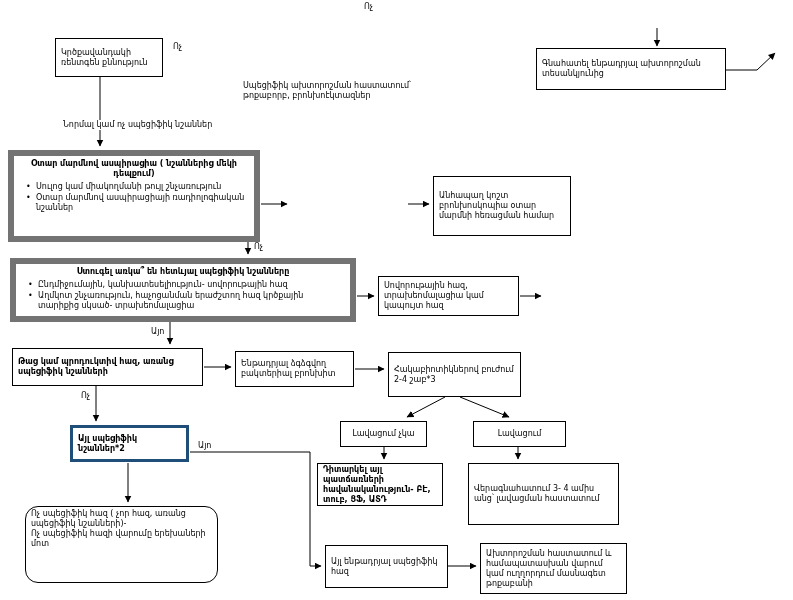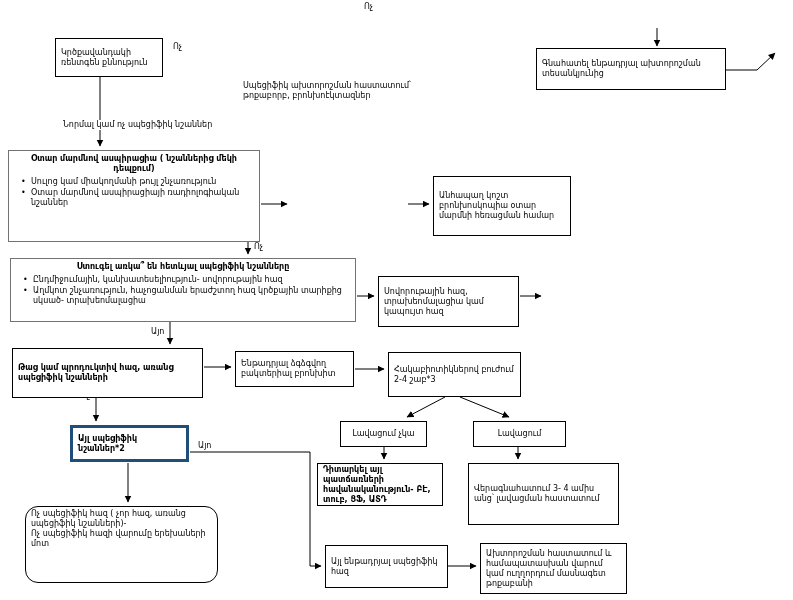--- a/index.html
+++ b/index.html
@@ -11,21 +11,21 @@
   }
   .connectors { position:absolute; left:0; top:0; }
   .node {
     position:absolute; border:1px solid #000; background:#fff;
     display:flex; align-items:center; justify-content:center;
     text-align:left; padding:2px 5px; font-size:8px;
   }
   .noborder { border:none; }
   .bold { font-weight:bold; }
   .bigbox {
-    position:absolute; border:1px solid #737373; background:#fff;
+    position:absolute; border:6px solid #737373; background:#fff;
     padding:3px 6px 2px 6px; font-size:8px;
   }
   .bb-title { text-align:center; font-weight:bold; margin-bottom:3px; }
   .bigbox ul { list-style:none; padding-left:16px; text-align:left; }
   .bigbox li { position:relative; margin-bottom:1px; }
   .bigbox li::before { content:"\2022"; position:absolute; left:-10px; }
   .lbl { position:absolute; font-size:8px; background:#fff; padding:0 1px; }
   .selected {
     border-width:3px; border-style:solid;
   }
@@ -102,26 +102,26 @@
   </div>
 
   <div class="bigbox" style="left:10px;top:258px;width:346px;height:64px;">
     <div class="bb-title">Ստուգել առկա՞ են հետևյալ սպեցիֆիկ նշանները</div>
     <ul>
       <li>Ընդմիջումային, կանխատեսելիություն- սովորութային հազ</li>
       <li>Աղմկոտ շնչառություն, հաչոցանման երաժշտող հազ կրծքային տարիքից սկսած- տրախեոմալացիա</li>
     </ul>
   </div>
 
-  <div class="node" style="left:378px;top:276px;width:141px;height:51px;">
+  <div class="node" style="left:378px;top:276px;width:141px;height:40px;">
     <span>Սովորութային հազ, տրախեոմալացիա կամ կապույտ հազ</span>
   </div>
 
 
-  <div class="node bold" style="left:12px;top:348px;width:191px;height:50px;">
+  <div class="node bold" style="left:12px;top:348px;width:191px;height:38px;">
     <span>Թաց կամ պրոդուկտիվ հազ, առանց սպեցիֆիկ նշանների</span>
   </div>
 
   <div class="node" style="left:235px;top:351px;width:119px;height:36px;">
     <span>Ենթադրյալ ձգձգվող բակտերիալ բրոնխիտ</span>
   </div>
 
   <div class="node" style="left:388px;top:352px;width:133px;height:45px;">
     <span>Հակաբիոտիկներով բուժում 2-4 շաբ*3</span>
   </div>

